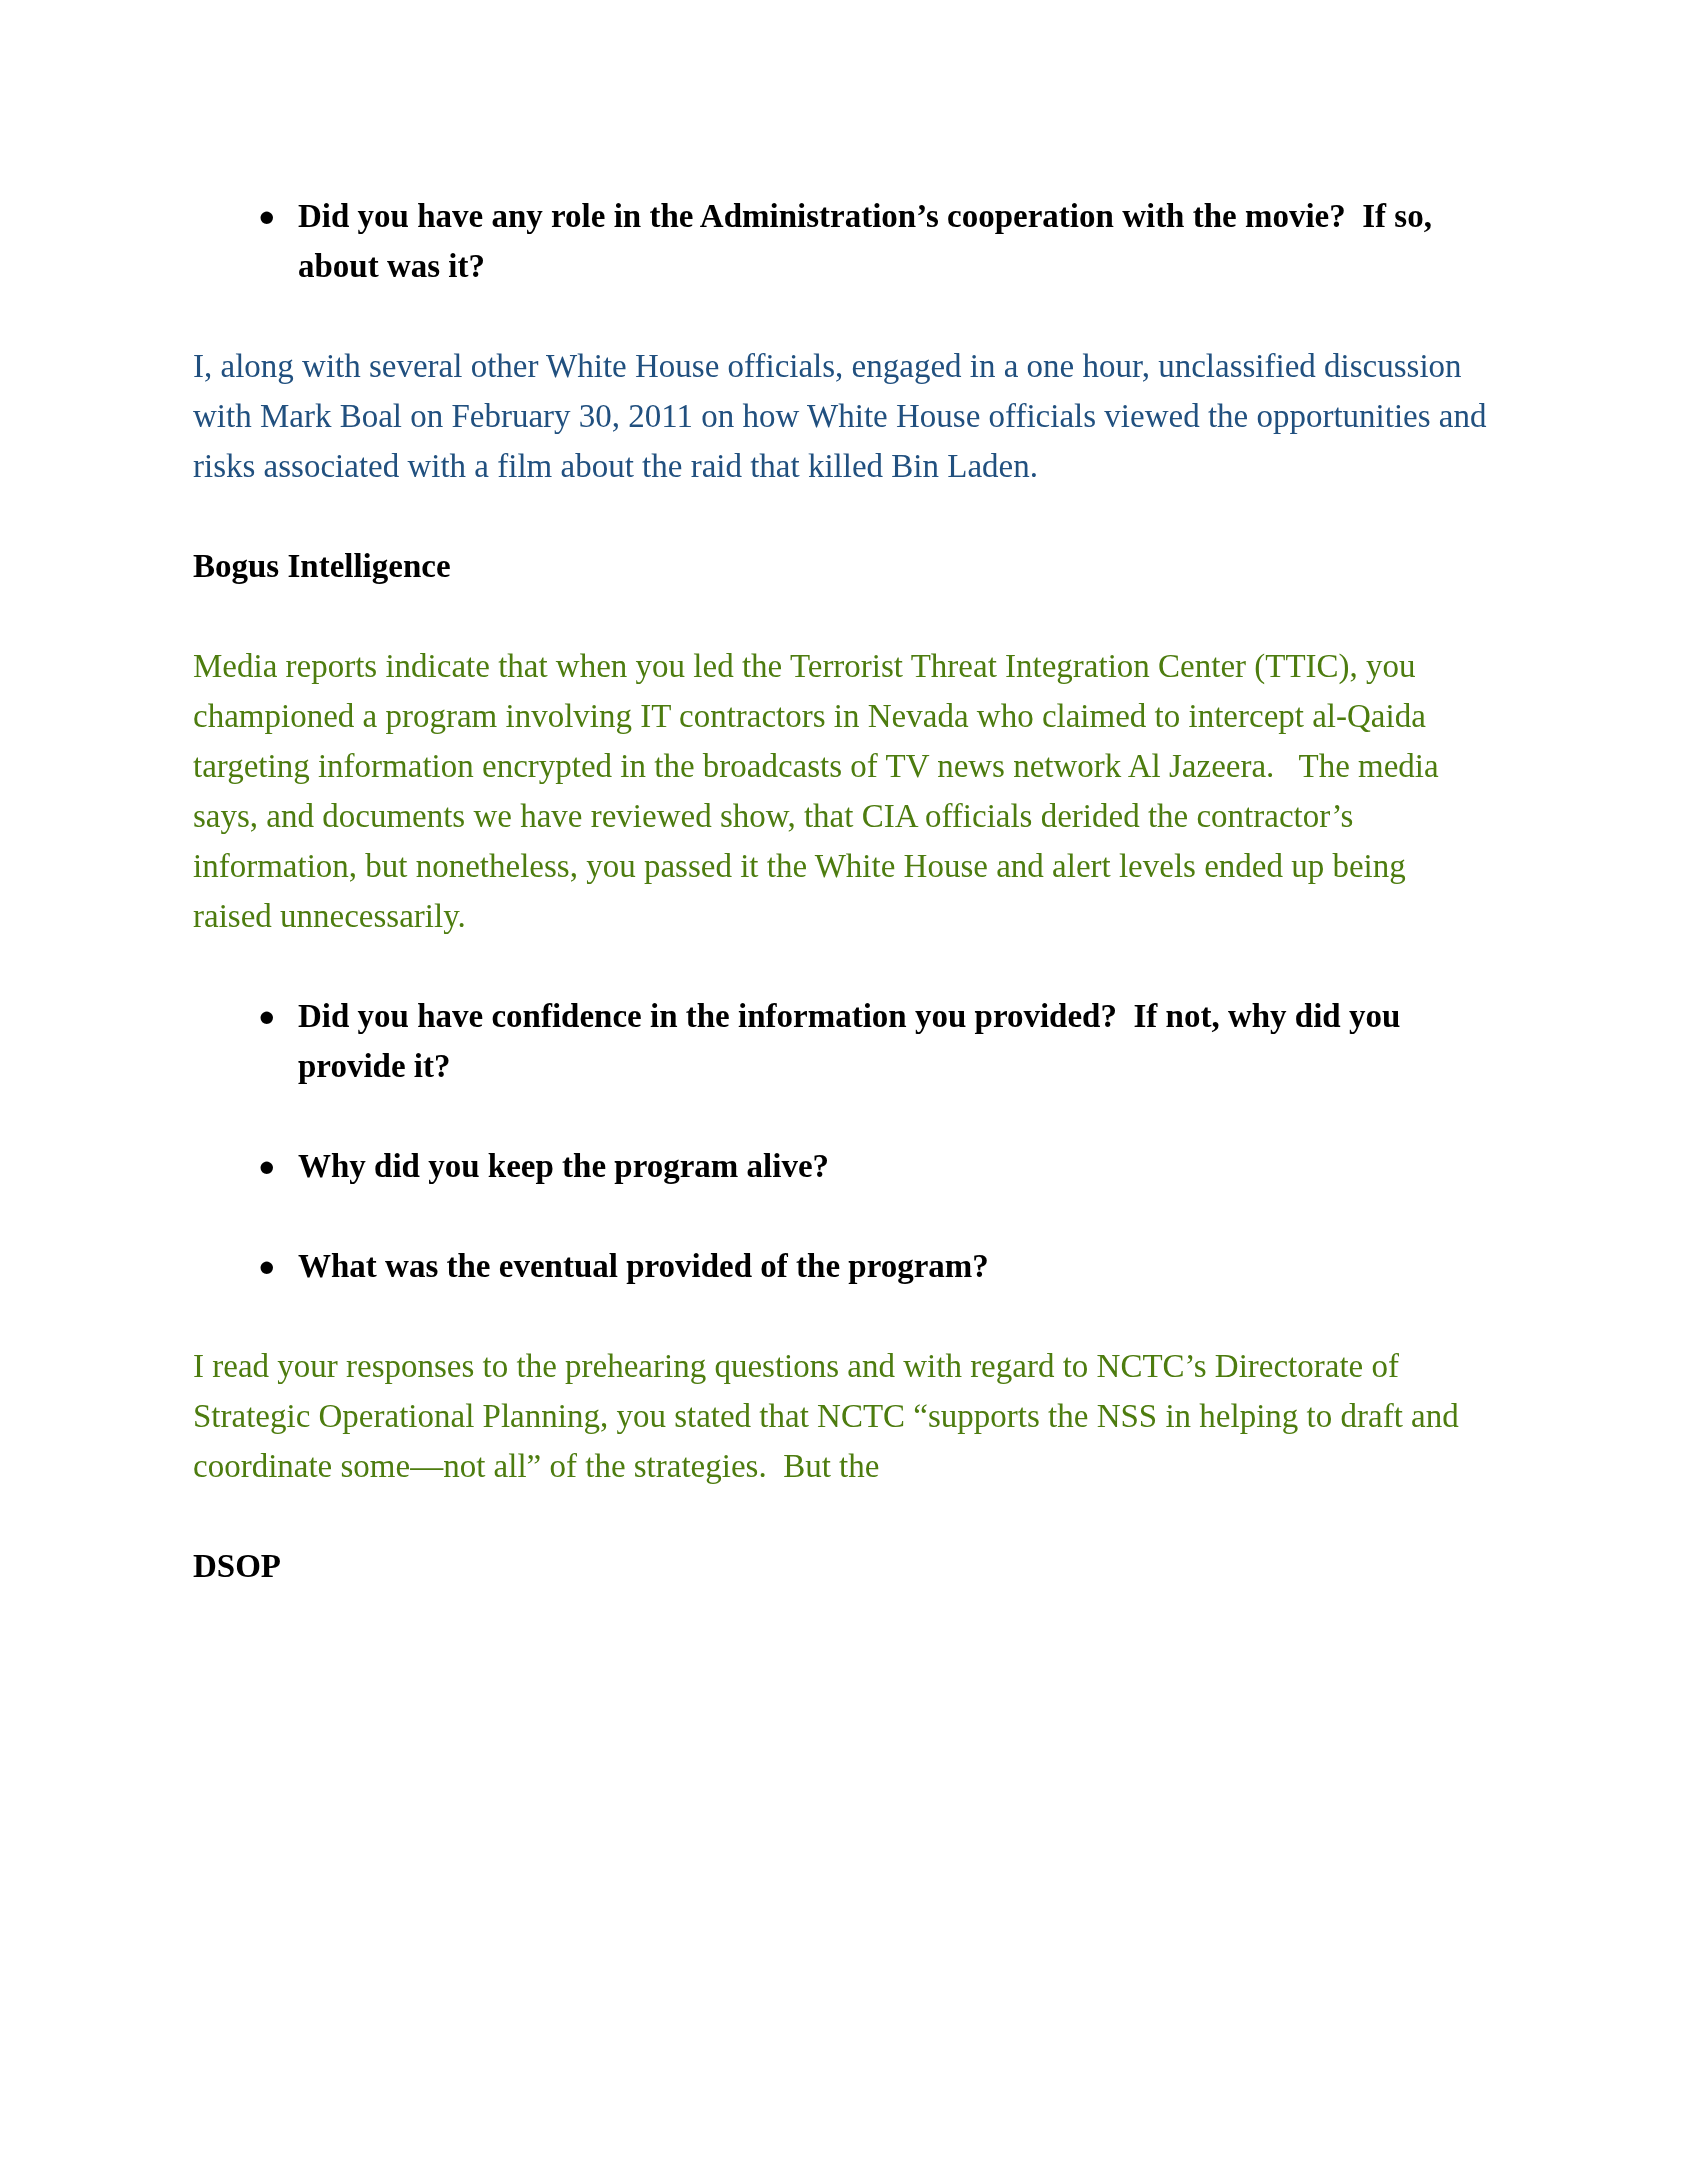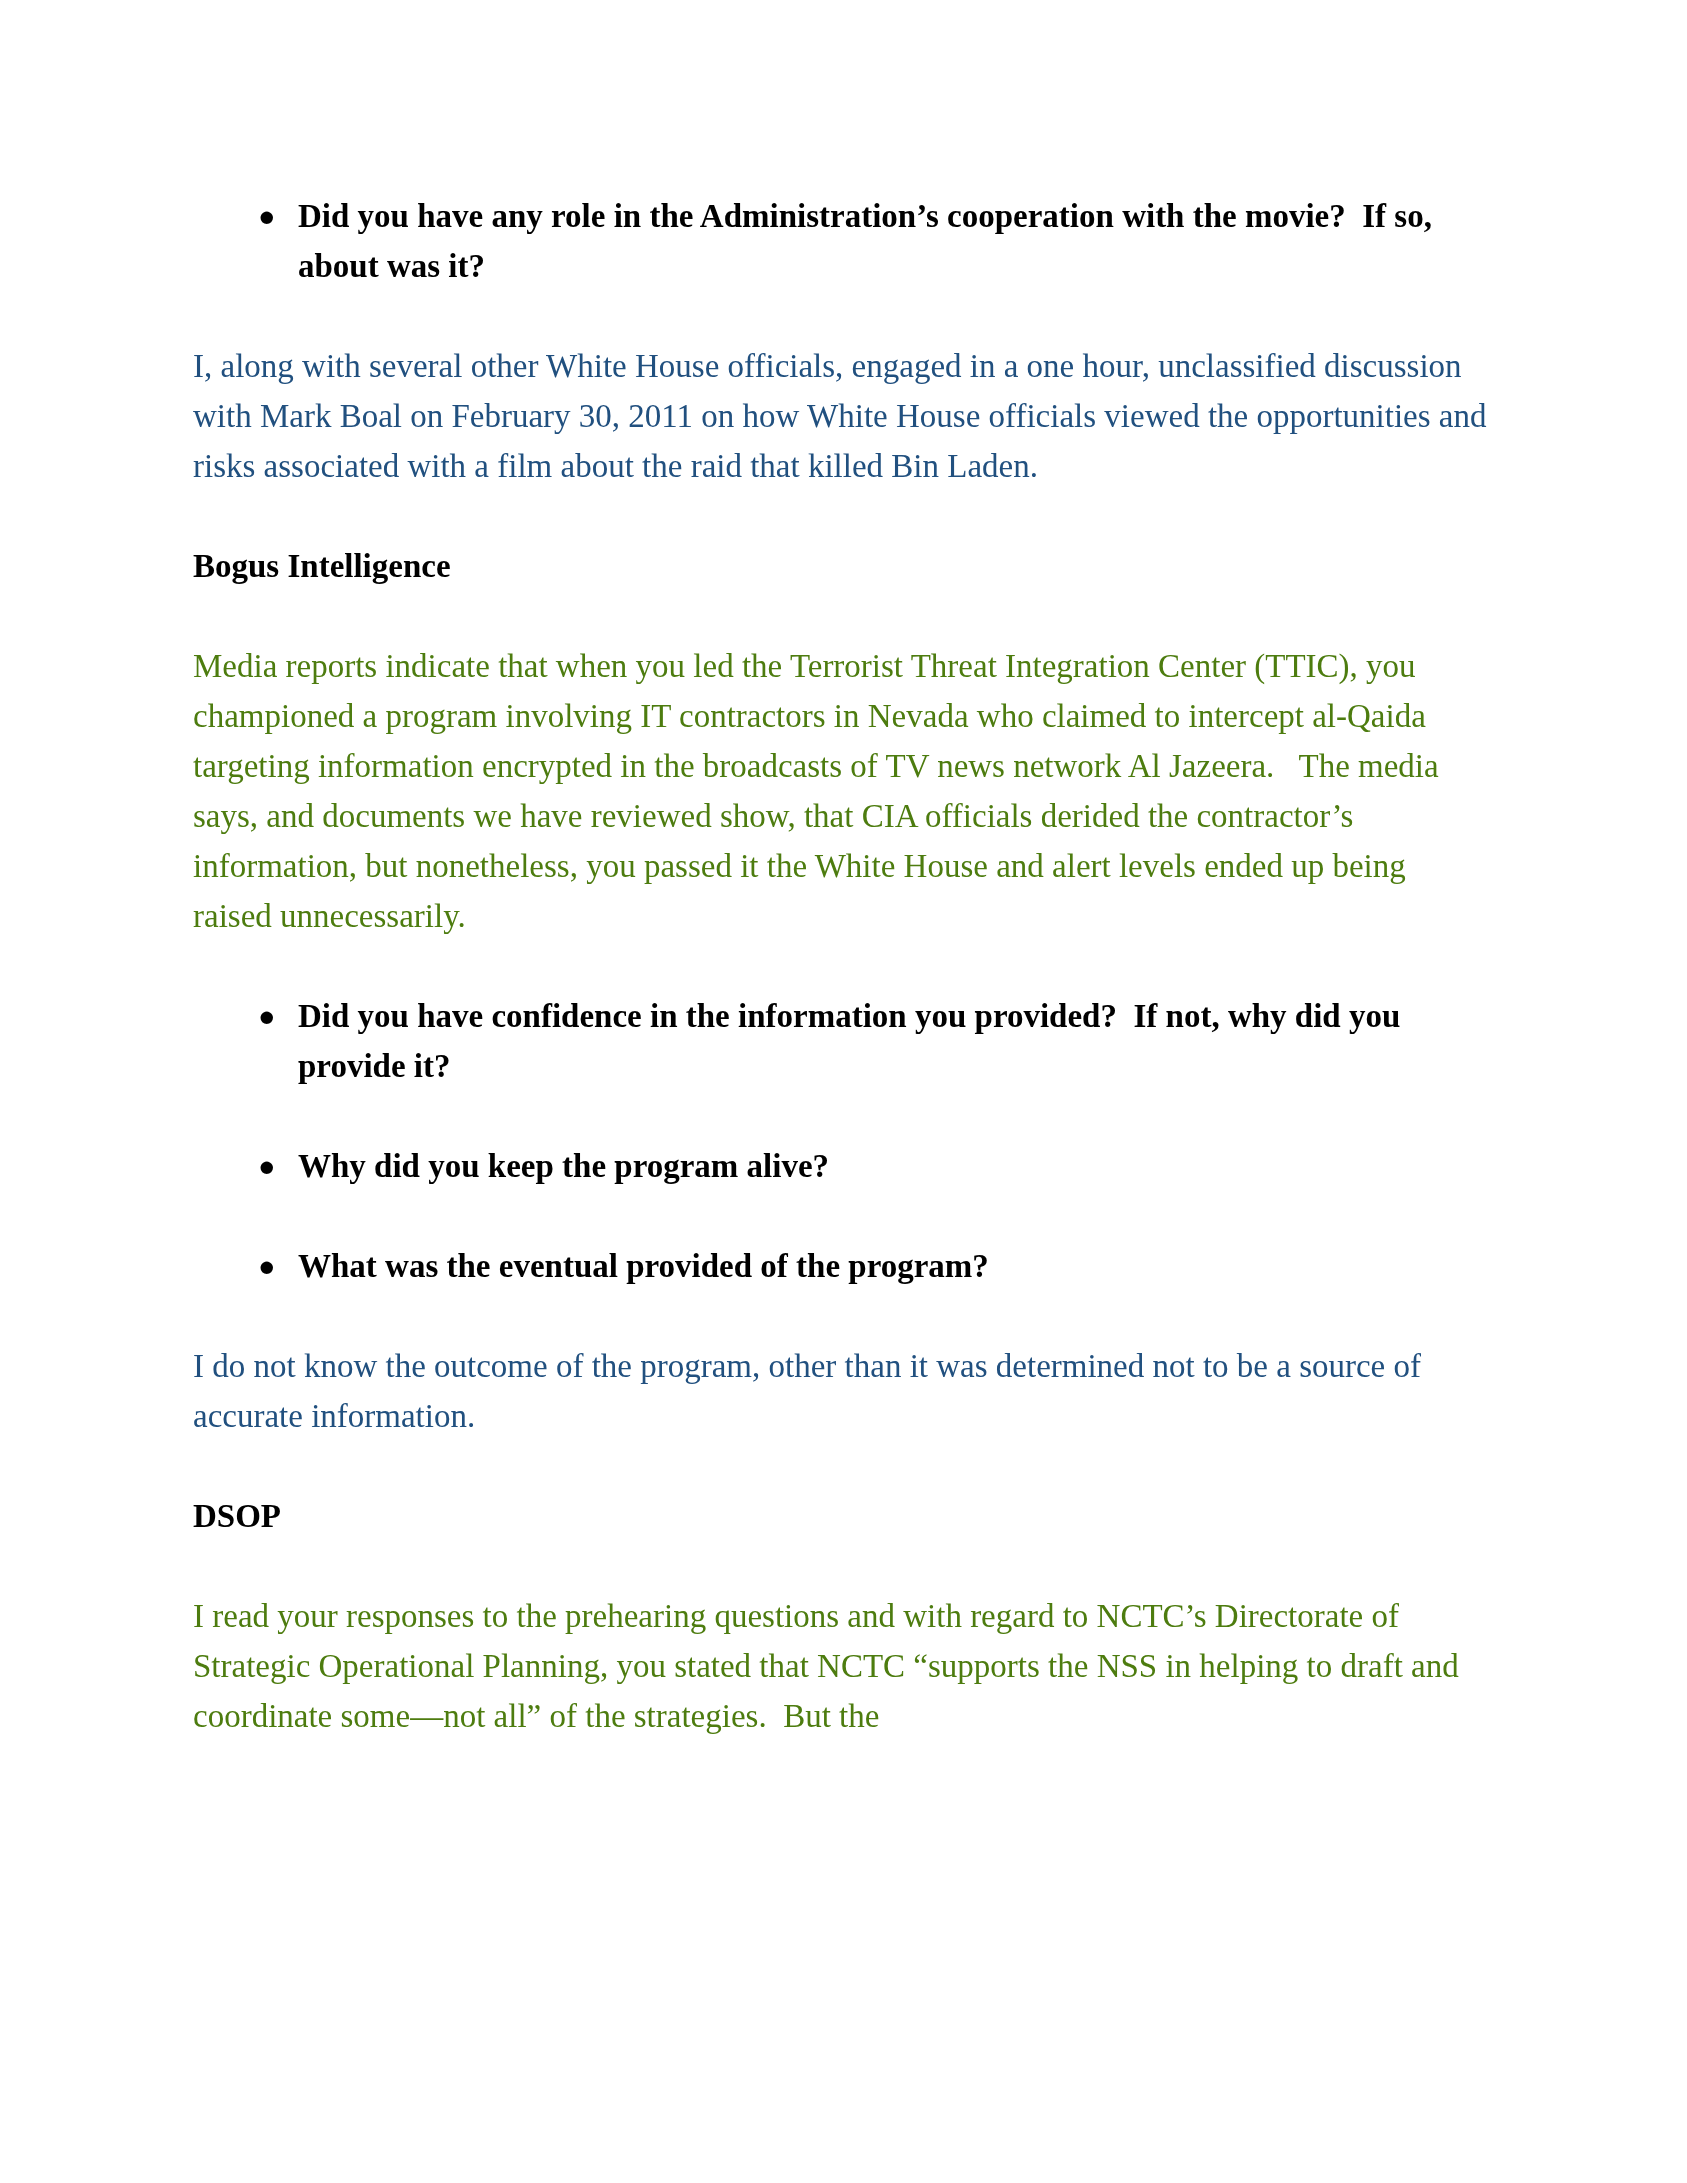--- a/index.html
+++ b/index.html
@@ -36,17 +36,16 @@
 <body style="background: rgb(255, 255, 255);">
 
 <main class="page">
     <div class="block bullet"><span class="glyph">●</span><span class="btext">Did you have any role in the Administration’s cooperation with the movie?  If so, about was it?</span></div>
     <p class="block answer">I, along with several other White House officials, engaged in a one hour, unclassified discussion with Mark Boal on February 30, 2011 on how White House officials viewed the opportunities and risks associated with a film about the raid that killed Bin Laden.</p>
     <p class="block heading">Bogus Intelligence</p>
     <p class="block body">Media reports indicate that when you led the Terrorist Threat Integration Center (TTIC), you championed a program involving IT contractors in Nevada who claimed to intercept al-Qaida targeting information encrypted in the broadcasts of TV news network Al Jazeera.   The media says, and documents we have reviewed show, that CIA officials derided the contractor’s information, but nonetheless, you passed it the White House and alert levels ended up being raised unnecessarily.</p>
     <div class="block bullet"><span class="glyph">●</span><span class="btext">Did you have confidence in the information you provided?  If not, why did you provide it?</span></div>
     <div class="block bullet"><span class="glyph">●</span><span class="btext">Why did you keep the program alive?</span></div>
     <div class="block bullet"><span class="glyph">●</span><span class="btext">What was the eventual provided of the program?</span></div>
-    <p class="block answer">I do not know the outcome of the program, other than it was determined not to be a source of accurate information.</p>
+    <p class="block body">I read your responses to the prehearing questions and with regard to NCTC’s Directorate of Strategic Operational Planning, you stated that NCTC “supports the NSS in helping to draft and coordinate some—not all” of the strategies.  But the</p>
     <p class="block heading">DSOP</p>
-    <p class="block body">I read your responses to the prehearing questions and with regard to NCTC’s Directorate of Strategic Operational Planning, you stated that NCTC “supports the NSS in helping to draft and coordinate some—not all” of the strategies.  But the</p>
   </main>
 
 
 </body></html>

